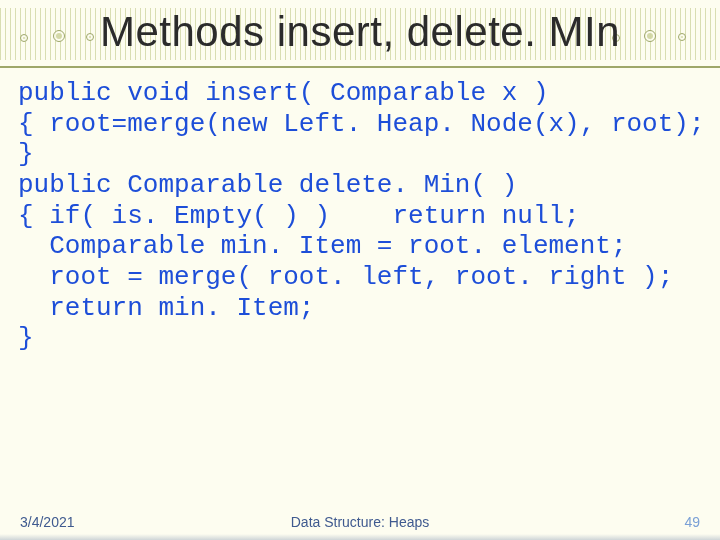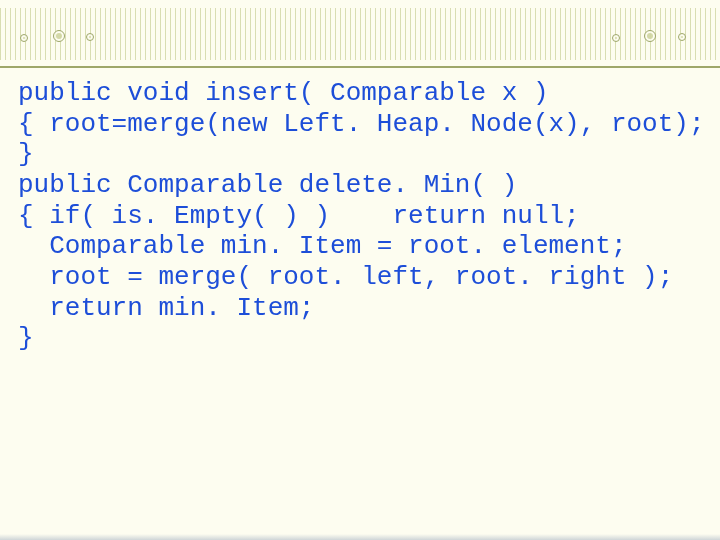--- a/index.html
+++ b/index.html
@@ -139,18 +139,24 @@
         <div class="inner"></div>
       </div>
       <div class="dot" style="left: 644px; top: 30px;">
         <div class="inner"></div>
       </div>
       <div class="dot small" style="left: 678px; top: 33px;">
         <div class="inner"></div>
       </div>
     </div>
 
+  <div class="title">Methods insert, delete. MIn</div>
 
   <div class="code"><span class="line">public void insert( Comparable x )</span><span class="line">{ root=merge(new Left. Heap. Node(x), root);</span><span class="line">}</span><span class="line"></span><span class="line">public Comparable delete. Min( )</span><span class="line">{ if( is. Empty( ) )    return null;</span><span class="line">  Comparable min. Item = root. element;</span><span class="line">  root = merge( root. left, root. right );</span><span class="line">  return min. Item;</span><span class="line">}</span></div>
 
+  <div class="footer">
+    <span class="date">3/4/2021</span>
+    <span class="center">Data Structure: Heaps</span>
+    <span class="pageno">49</span>
+  </div>
 
   <div class="bottom-shadow"></div>
 </div>
 
 </body></html>

